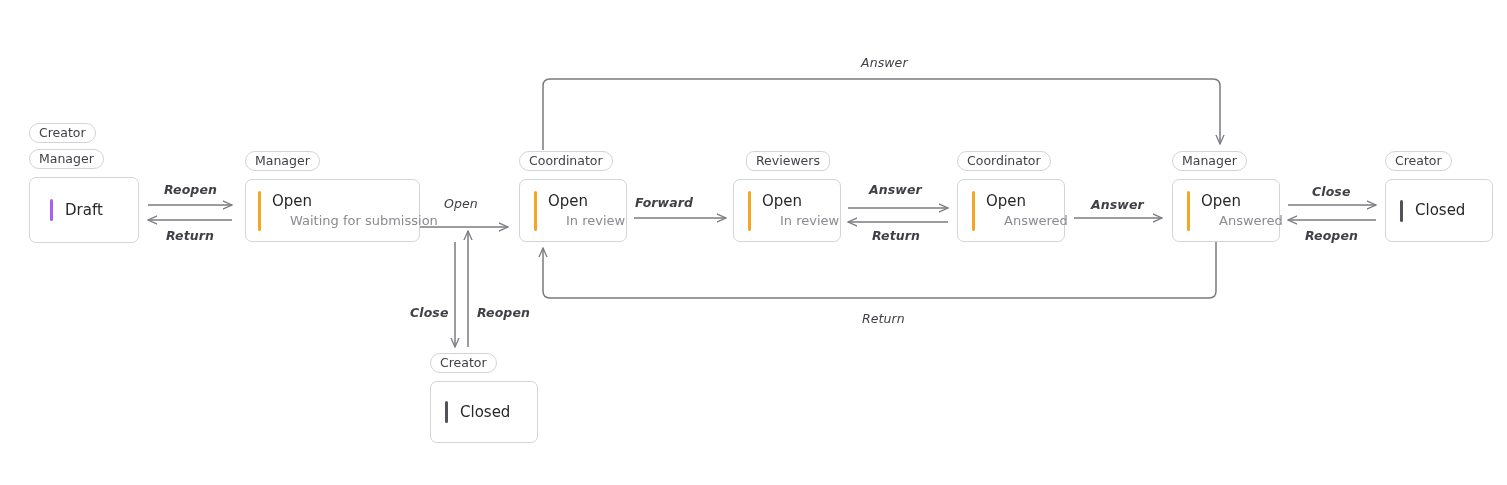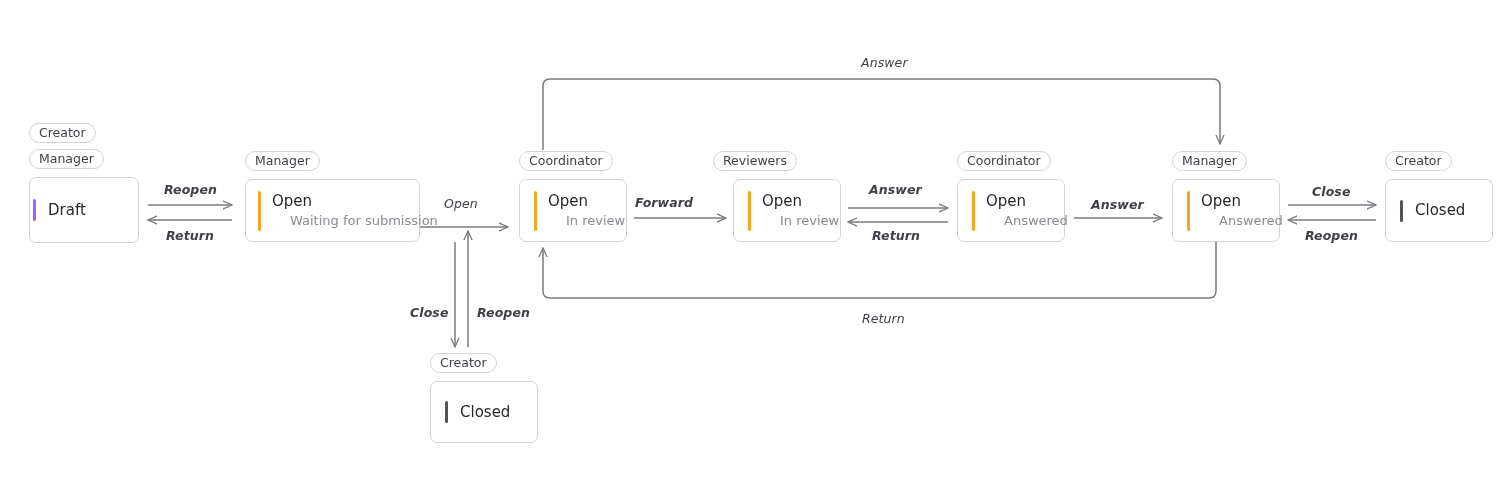--- a/index.html
+++ b/index.html
@@ -142,21 +142,21 @@
   <div class="elabel" style="left:1305px;top:228px;">Reopen</div>
 
   <div class="elabel" style="left:410px;top:305px;">Close</div>
   <div class="elabel" style="left:477px;top:305px;">Reopen</div>
 
   <div class="elabel plain" style="left:861px;top:55px;">Answer</div>
   <div class="elabel plain" style="left:862px;top:311px;">Return</div>
 
   <div class="pill" style="left:29px;top:123px;">Creator</div>
   <div class="pill" style="left:29px;top:149px;">Manager</div>
-  <div class="card single" style="left:29px;top:177px;width:110px;height:66px;padding:0 3px;">
+  <div class="card single" style="left:29px;top:177px;width:110px;height:66px;padding:0 20px;">
     <div class="accent" style="height:22px;background:#a95ff0;"></div>
     <div class="body">
       <div class="title">Draft</div>
     </div>
   </div>
 
   <div class="pill" style="left:245px;top:151px;">Manager</div>
   <div class="card" style="left:245px;top:179px;width:175px;height:63px;padding:0 12px;">
     <div class="accent" style="height:40px;background:#f5a623;"></div>
     <div class="body">
@@ -167,21 +167,21 @@
 
   <div class="pill" style="left:519px;top:151px;">Coordinator</div>
   <div class="card" style="left:519px;top:179px;width:108px;height:63px;padding:0 14px;">
     <div class="accent" style="height:40px;background:#f5a623;"></div>
     <div class="body">
       <div class="title">Open</div>
       <div class="sub">In review</div>
     </div>
   </div>
 
-  <div class="pill" style="left:713px;top:151px;">Reviewers</div>
+  <div class="pill" style="left:746px;top:151px;border-radius:8px;">Reviewers</div>
   <div class="card" style="left:733px;top:179px;width:108px;height:63px;padding:0 14px;">
     <div class="accent" style="height:40px;background:#f5a623;"></div>
     <div class="body">
       <div class="title">Open</div>
       <div class="sub">In review</div>
     </div>
   </div>
 
   <div class="pill" style="left:957px;top:151px;">Coordinator</div>
   <div class="card" style="left:957px;top:179px;width:108px;height:63px;padding:0 14px;">

